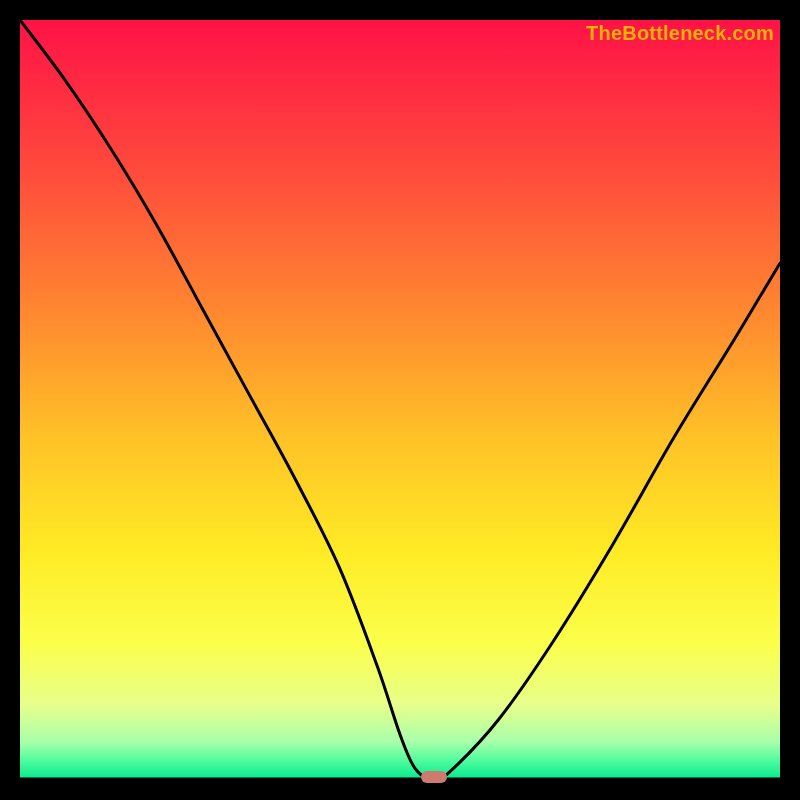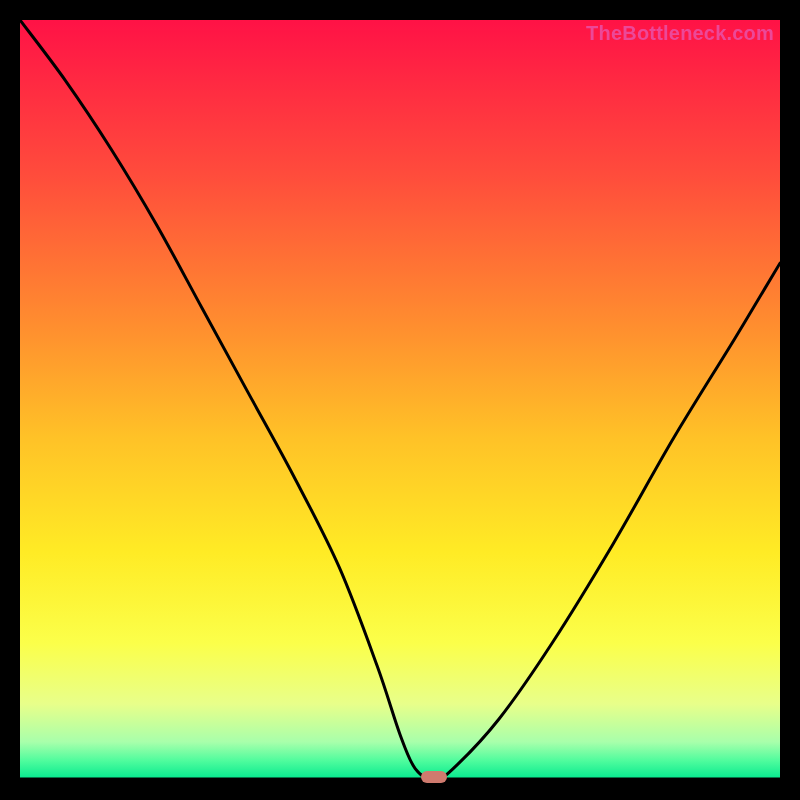--- a/index.html
+++ b/index.html
@@ -32,21 +32,21 @@
     width: 760px;
     height: 760px;
   }
   .watermark {
     position: absolute;
     top: 2px;
     right: 6px;
     font-family: Arial, Helvetica, sans-serif;
     font-size: 20px;
     font-weight: bold;
-    color: #ec4899;
+    color: #eab308;
     letter-spacing: 0.2px;
   }
   svg {
     position: absolute;
     left: 0;
     top: 0;
   }
   .marker {
     position: absolute;
     width: 26px;

